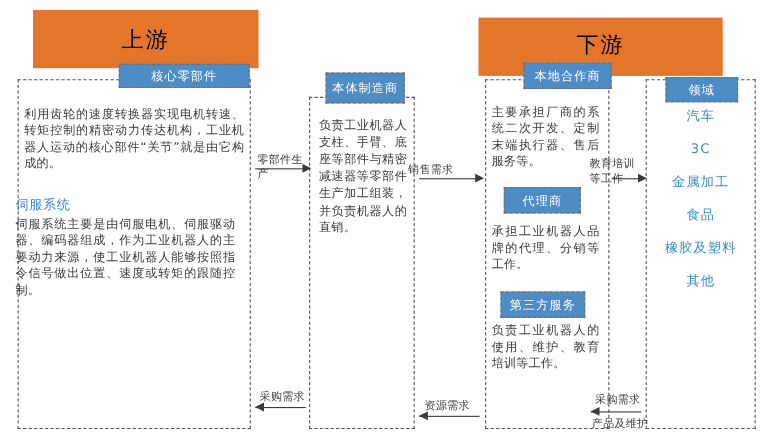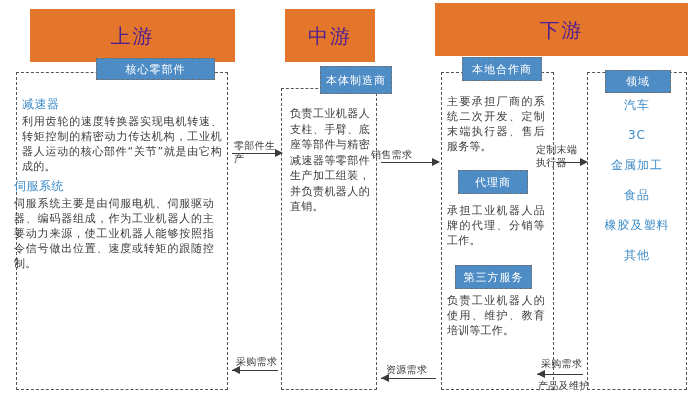--- a/index.html
+++ b/index.html
@@ -9,30 +9,30 @@
     font-family:"DejaVu Sans","Liberation Sans",sans-serif;
     position:relative;
     overflow:hidden;
   }
   .stage{position:absolute;left:0;top:0;width:693px;height:402px;}
 
   
   .banner{
     position:absolute;
     background:#E4762B;
-    color:#4c1d95;
+    color:#000000;
     font-size:20px;
     letter-spacing:2px;
     text-align:center;
     display:flex;align-items:center;justify-content:center;
     line-height:1;
   }
   #banner-up{left:30px;top:9px;width:205px;height:53px;}
   #banner-mid{left:285px;top:9px;width:90px;height:53px;}
-  #banner-down{left:435px;top:3px;width:253px;height:53px;}
+  #banner-down{left:435px;top:16px;width:222px;height:53px;font-family:Liberation Mono, monospace;}
 
   
   .frame{
     position:absolute;
     border:1.5px dashed #555;
     background:transparent;
     box-sizing:border-box;
   }
   #frame-up{left:16px;top:72px;width:212px;height:318px;}
   #frame-mid{left:281px;top:88px;width:96px;height:302px;}
@@ -45,23 +45,23 @@
     background:#4E8CC6;
     border:1.4px dashed #6f6f6f;
     color:#ffffff;
     font-size:11px;
     text-align:center;
     display:flex;align-items:center;justify-content:center;
     box-sizing:border-box;
     letter-spacing:1px;
     z-index:4;
   }
-  #chip-core{left:96px;top:58px;width:119px;height:22px;}
-  #chip-maker{left:296px;top:66px;width:72px;height:28px;margin-left:24px;}
-  #chip-local{left:462px;top:57px;width:80px;height:24px;}
+  #chip-core{left:108px;top:58px;width:119px;height:22px;}
+  #chip-maker{left:296px;top:66px;width:72px;height:28px;}
+  #chip-local{left:476px;top:57px;width:80px;height:24px;}
   #chip-agent{left:458px;top:170px;width:70px;height:24px;}
   #chip-third{left:455px;top:265px;width:77px;height:24px;}
   #chip-field{left:605px;top:70px;width:66px;height:23px;}
 
   
   .blk{position:absolute;box-sizing:border-box;}
   .sub{
     color:#3E8CC8;
     font-size:12px;
     margin-bottom:1px;
@@ -151,32 +151,30 @@
 <body>
 
 <div class="stage">
 
   <div class="frame" id="frame-up"></div>
   <div class="frame" id="frame-mid"></div>
   <div class="frame" id="frame-down"></div>
   <div class="frame" id="frame-field"></div>
 
   <div class="banner" id="banner-up">上游</div>
-  <div class="banner" id="banner-mid">中游</div>
   <div class="banner" id="banner-down">下游</div>
 
   <div class="chip" id="chip-core">核心零部件</div>
   <div class="chip" id="chip-maker">本体制造商</div>
   <div class="chip" id="chip-local">本地合作商</div>
   <div class="chip" id="chip-agent">代理商</div>
   <div class="chip" id="chip-third">第三方服务</div>
   <div class="chip" id="chip-field">领域</div>
 
   <div class="blk" id="blk-reducer">
-    <div class="sub">减速器</div>
     <div class="para">利用齿轮的速度转换器实现电机转速、转矩控制的精密动力传达机构，工业机器人运动的核心部件“关节”就是由它构成的。</div>
   </div>
   <div class="blk" id="blk-servo">
     <div class="sub">伺服系统</div>
     <div class="para">伺服系统主要是由伺服电机、伺服驱动器、编码器组成，作为工业机器人的主要动力来源，使工业机器人能够按照指令信号做出位置、速度或转矩的跟随控制。</div>
   </div>
 
   <div class="blk" id="blk-maker">
     <div class="para">负责工业机器人支柱、手臂、底座等部件与精密减速器等零部件生产加工组装，并负责机器人的直销。</div>
   </div>
@@ -203,21 +201,21 @@
   <div class="conn" id="c1"></div>
   <div class="arrow right" id="a1"></div>
   <div class="conn-label" id="l1">零部件生产</div>
 
   <div class="conn" id="c2"></div>
   <div class="arrow right" id="a2"></div>
   <div class="conn-label" id="l2">销售需求</div>
 
   <div class="conn" id="c3"></div>
   <div class="arrow right" id="a3"></div>
-  <div class="conn-label" id="l3">定制末端执行器</div>
+  <div class="conn-label" id="l3">教育培训等工作</div>
 
   <div class="conn" id="c4"></div>
   <div class="arrow left" id="a4"></div>
   <div class="conn-label" id="l4">采购需求</div>
 
   <div class="conn" id="c5"></div>
   <div class="arrow left" id="a5"></div>
   <div class="conn-label" id="l5">资源需求</div>
 
   <div class="conn" id="c6"></div>

